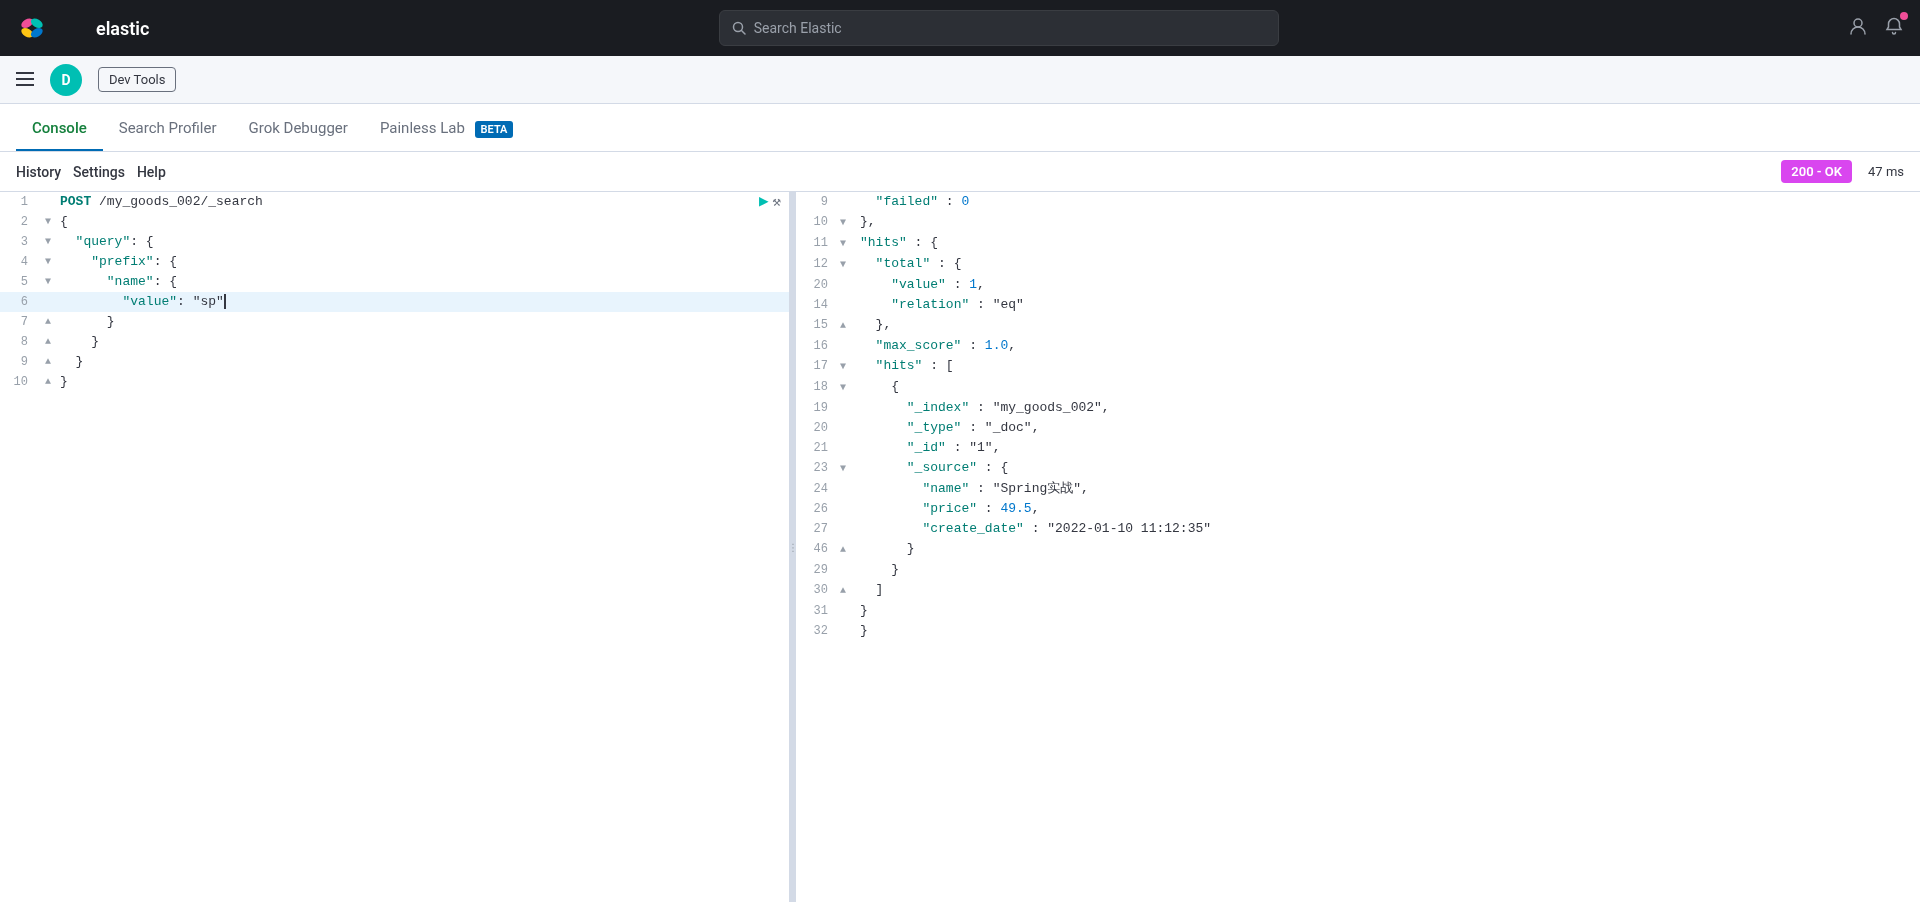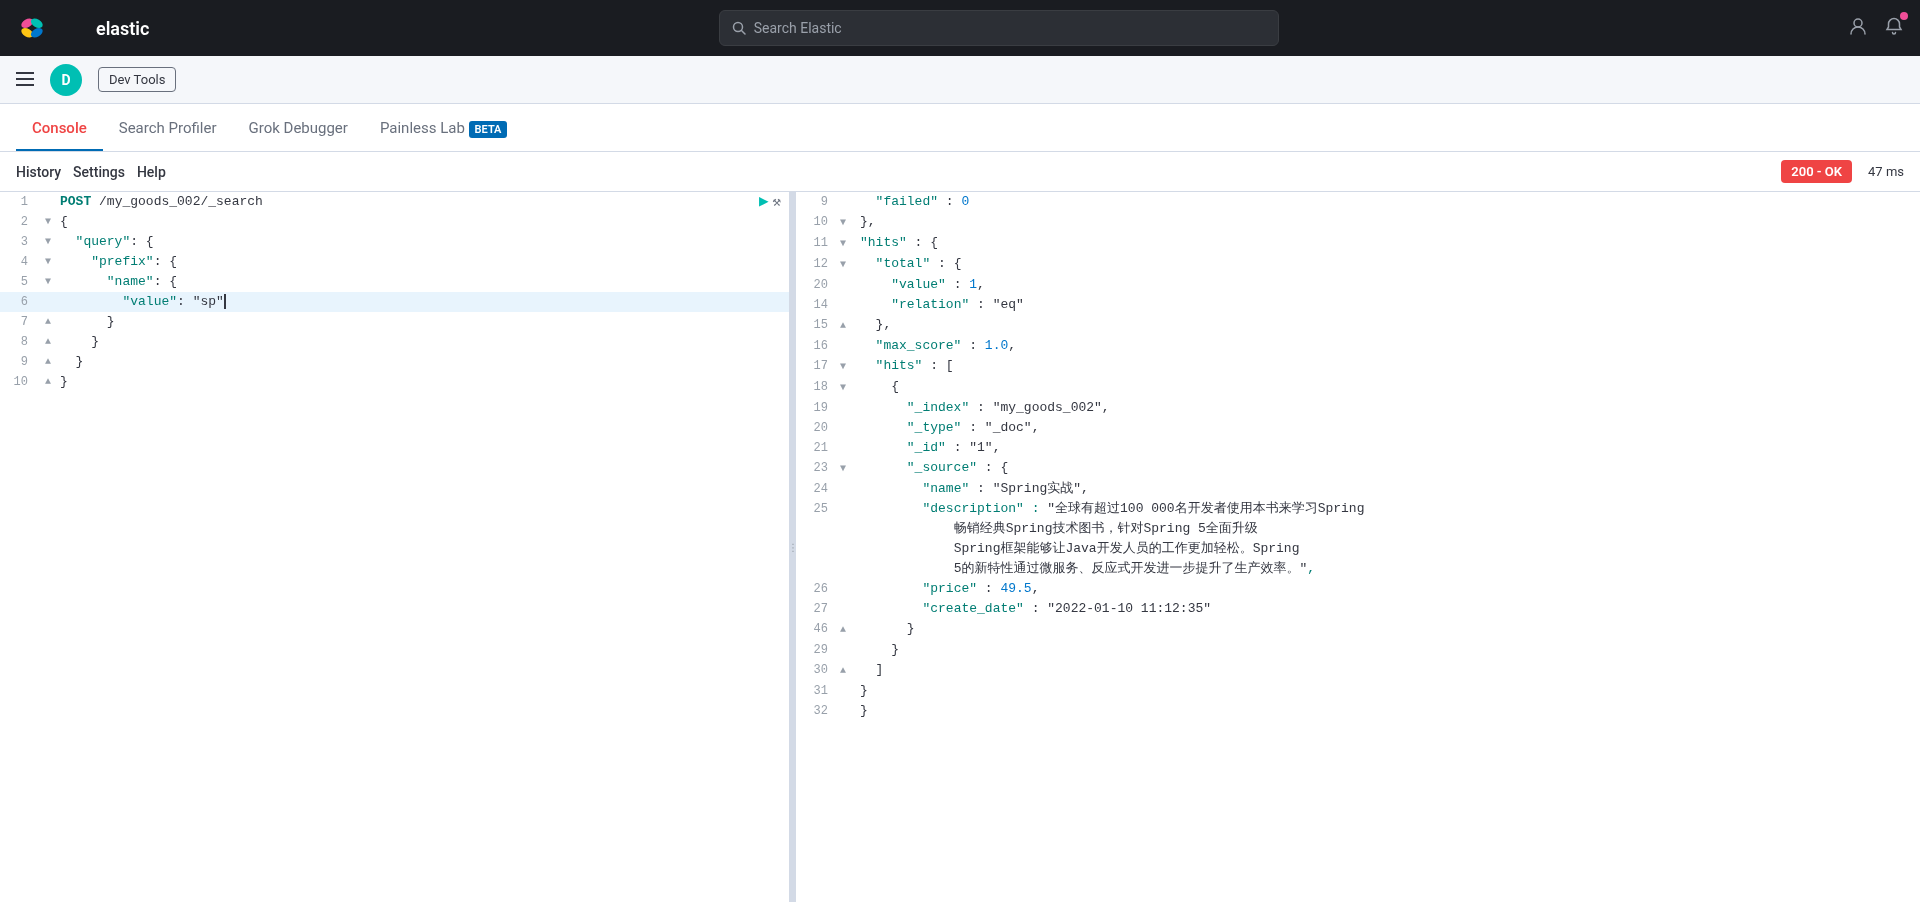--- a/index.html
+++ b/index.html
@@ -121,30 +121,31 @@
     }
     .tab {
       padding: 12px 16px;
       font-size: 15px;
       color: #69707d;
       cursor: pointer;
       border-bottom: 2px solid transparent;
       white-space: nowrap;
     }
     .tab.active {
-      color: #ef4444;
+      color: #15803d;
       border-bottom: 2px solid #006bb4;
       font-weight: 500;
     }
     .beta-badge {
       background: #006bb4;
       color: #fff;
       font-size: 11px;
       border-radius: 3px;
       padding: 2px 6px;
+      margin-left: 6px;
       font-weight: 600;
     }
 
     
     .toolbar {
       background: #fff;
       height: 40px;
       display: flex;
       align-items: center;
       justify-content: space-between;
@@ -155,21 +156,21 @@
       display: flex;
       gap: 12px;
     }
     .toolbar-item {
       font-size: 14px;
       color: #343741;
       cursor: pointer;
       font-weight: 500;
     }
     .status-badge {
-      background: #ef4444;
+      background: #d946ef;
       color: #fff;
       border-radius: 4px;
       padding: 4px 10px;
       font-size: 13px;
       font-weight: 600;
     }
     .time-badge {
       font-size: 13px;
       color: #343741;
       margin-left: 8px;
@@ -579,25 +580,20 @@
         <span class="response-gutter"><span class="fold-arrow" style="color:#98a0aa;font-size:10px;">▼</span></span>
         <span class="response-content">      <span class="c-key">"_source"</span> : <span class="c-brace">{</span></span>
       </div>
 
       <div class="response-line">
         <span class="response-line-number">24</span>
         <span class="response-gutter"></span>
         <span class="response-content">        <span class="c-key">"name"</span> : <span class="c-str">"Spring实战"</span>,</span>
       </div>
 
-      <div class="response-line">
-        <span class="response-line-number">25</span>
-        <span class="response-gutter"></span>
-        <span class="response-content" style="white-space:pre-wrap;color:#017d73;">        <span class="c-key">"description"</span> : <span class="c-str">"全球有超过100 000名开发者使用本书来学习Spring<br>            畅销经典Spring技术图书，针对Spring 5全面升级<br>            Spring框架能够让Java开发人员的工作更加轻松。Spring<br>            5的新特性通过微服务、反应式开发进一步提升了生产效率。"</span>,</span>
-      </div>
 
       <div class="response-line">
         <span class="response-line-number">26</span>
         <span class="response-gutter"></span>
         <span class="response-content">        <span class="c-key">"price"</span> : <span class="c-num">49.5</span>,</span>
       </div>
 
       <div class="response-line">
         <span class="response-line-number">27</span>
         <span class="response-gutter"></span>

